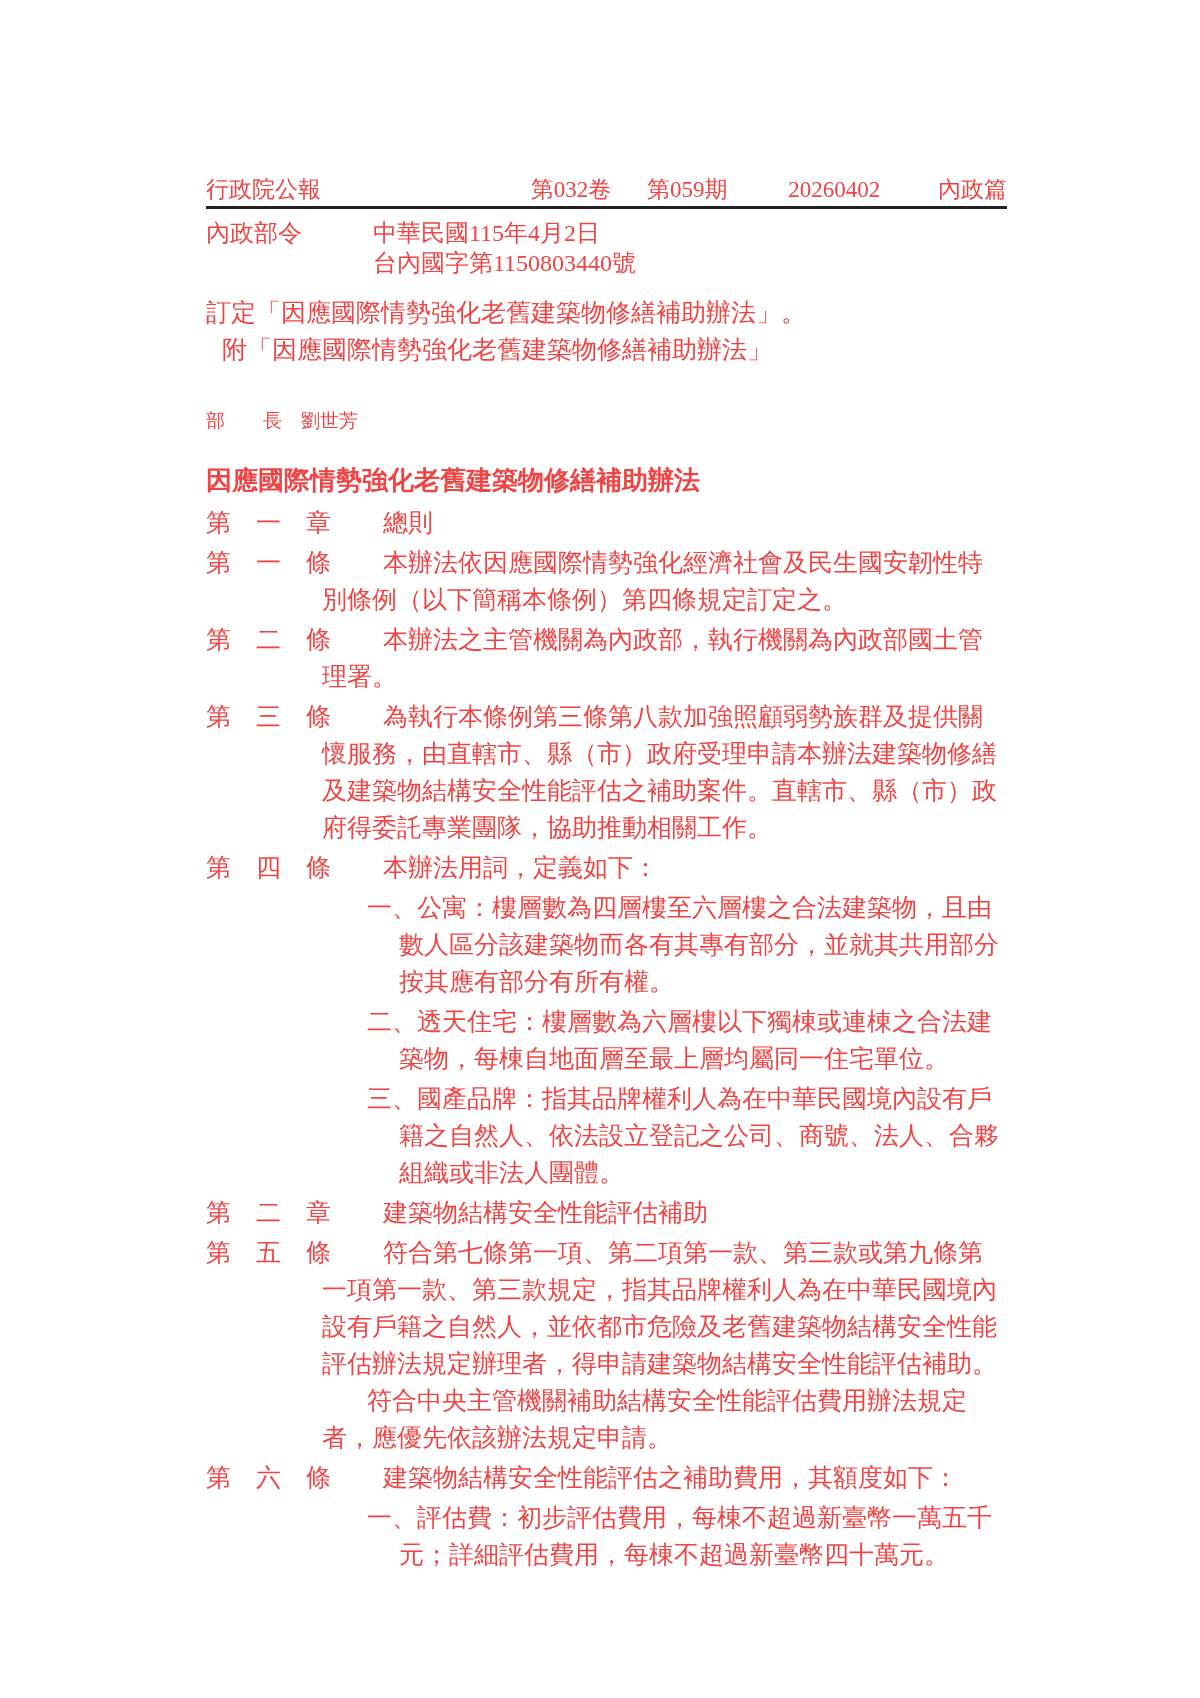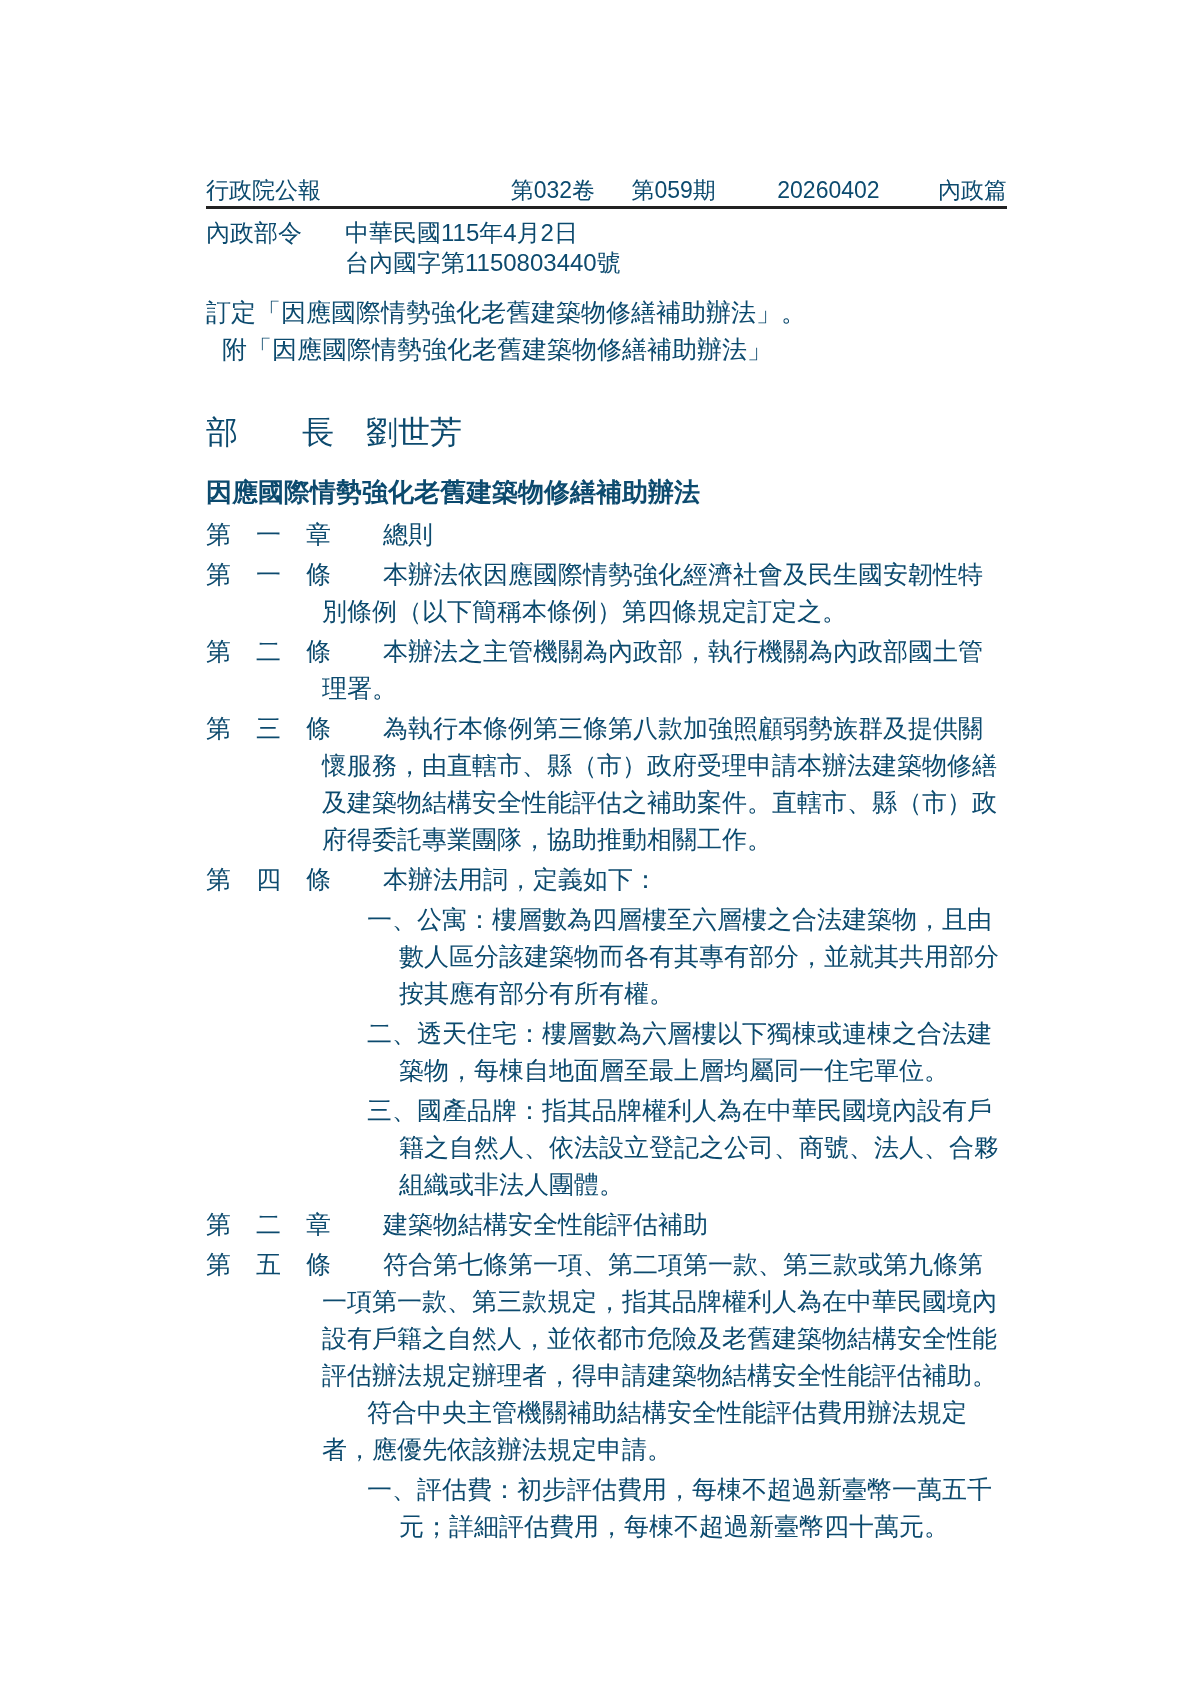--- a/index.html
+++ b/index.html
@@ -3,22 +3,22 @@
 <meta charset="utf-8">
 <style>
   * { margin: 0; padding: 0; box-sizing: border-box; }
   html, body { background: #ffffff; }
   .page {
     position: relative;
     width: 1070px;
     height: 1698px;
     margin: 0 auto;
     background: #ffffff;
-    color: #0c4a6e;
-    font-family: Liberation Sans, sans-serif;
+    color: #ef4444;
+    font-family: Liberation Serif, serif;
     padding: 165px 128px 0 141px;
     overflow: hidden;
   }
   
   .gz-header {
     display: flex;
     justify-content: space-between;
     align-items: flex-end;
     font-size: 23px;
     line-height: 28px;
@@ -28,27 +28,28 @@
   .gz-header-right span { display: inline-block; }
   .hr-issue   { margin-left: 30px; }
   .hr-date    { margin-left: 55px; }
   .hr-section { margin-left: 52px; margin-top: 11px; }
   
   .decree {
     display: flex;
     margin-top: 9px;
     font-size: 24px;
     line-height: 30px;
+    gap: 28px;
   }
   .decree-agency { width: 139px; flex: 0 0 139px; }
   
   .intro-line { font-size: 25px; line-height: 37px; }
   .intro-1 { margin-top: 16px; }
   .intro-2 { padding-left: 16px; }
-  .minister-line { margin-top: 46px; font-size: 32px; line-height: 37px; }
+  .minister-line { margin-top: 34px; font-size: 19px; line-height: 37px; }
   
   .law-title {
     margin-top: 23px;
     font-size: 26px;
     font-weight: 700;
     line-height: 37px;
   }
   
   .law-body { margin-top: 5px; }
   .blk { font-size: 25px; line-height: 37px; margin-top: 3px; }
@@ -136,20 +137,23 @@
     </div>
 
     <div class="blk article">
       <span class="lbl">第　五　條</span><span class="txt">符合第七條第一項、第二項第一款、第三款或第九條第一項第一款、第三款規定，指其品牌權利人為在中華民國境內設有戶籍之自然人，並依都市危險及老舊建築物結構安全性能評估辦法規定辦理者，得申請建築物結構安全性能評估補助。</span>
     </div>
 
     <div class="blk para">
       <span class="txt">符合中央主管機關補助結構安全性能評估費用辦法規定者，應優先依該辦法規定申請。</span>
     </div>
 
+    <div class="blk article">
+      <span class="lbl">第　六　條</span><span class="txt">建築物結構安全性能評估之補助費用，其額度如下：</span>
+    </div>
 
     <div class="blk item">
       <span class="txt">一、評估費：初步評估費用，每棟不超過新臺幣一萬五千元；詳細評估費用，每棟不超過新臺幣四十萬元。</span>
     </div>
 
   </main>
 
 </div>
 
 </body></html>

